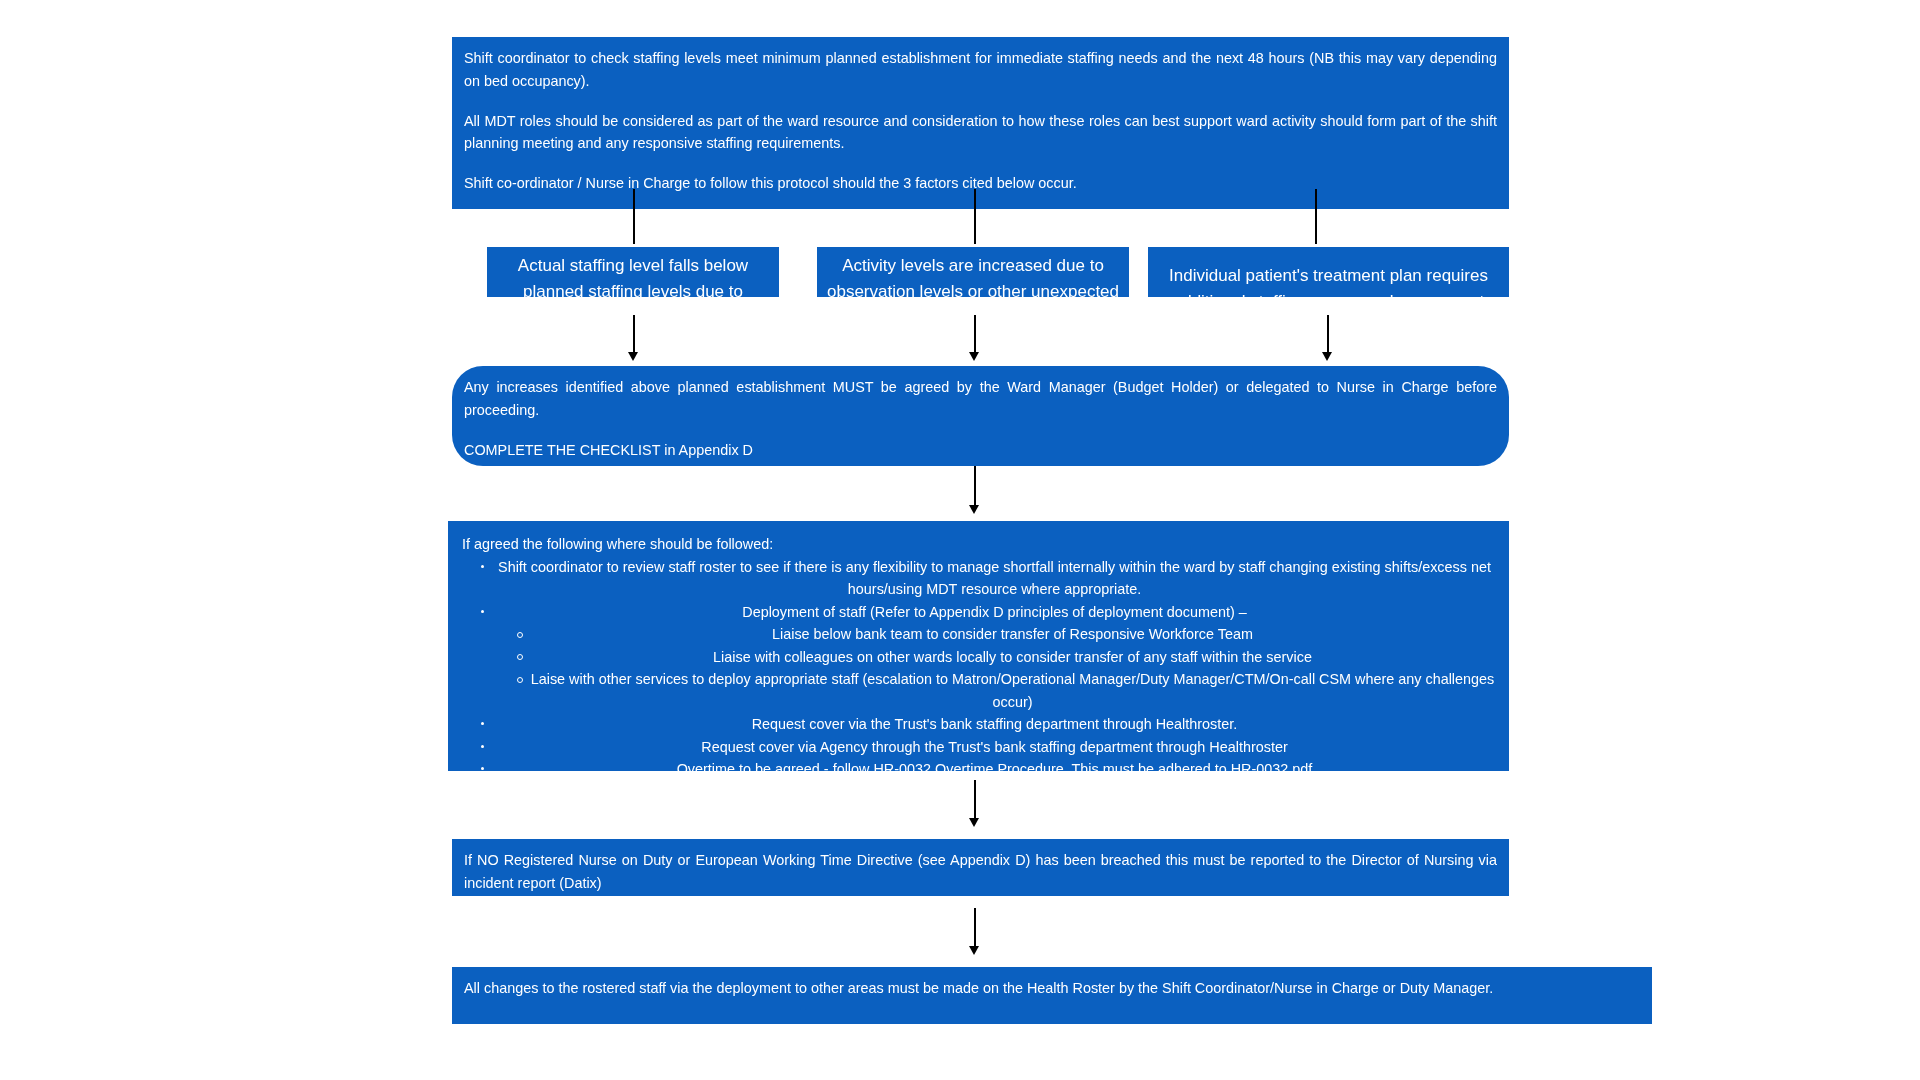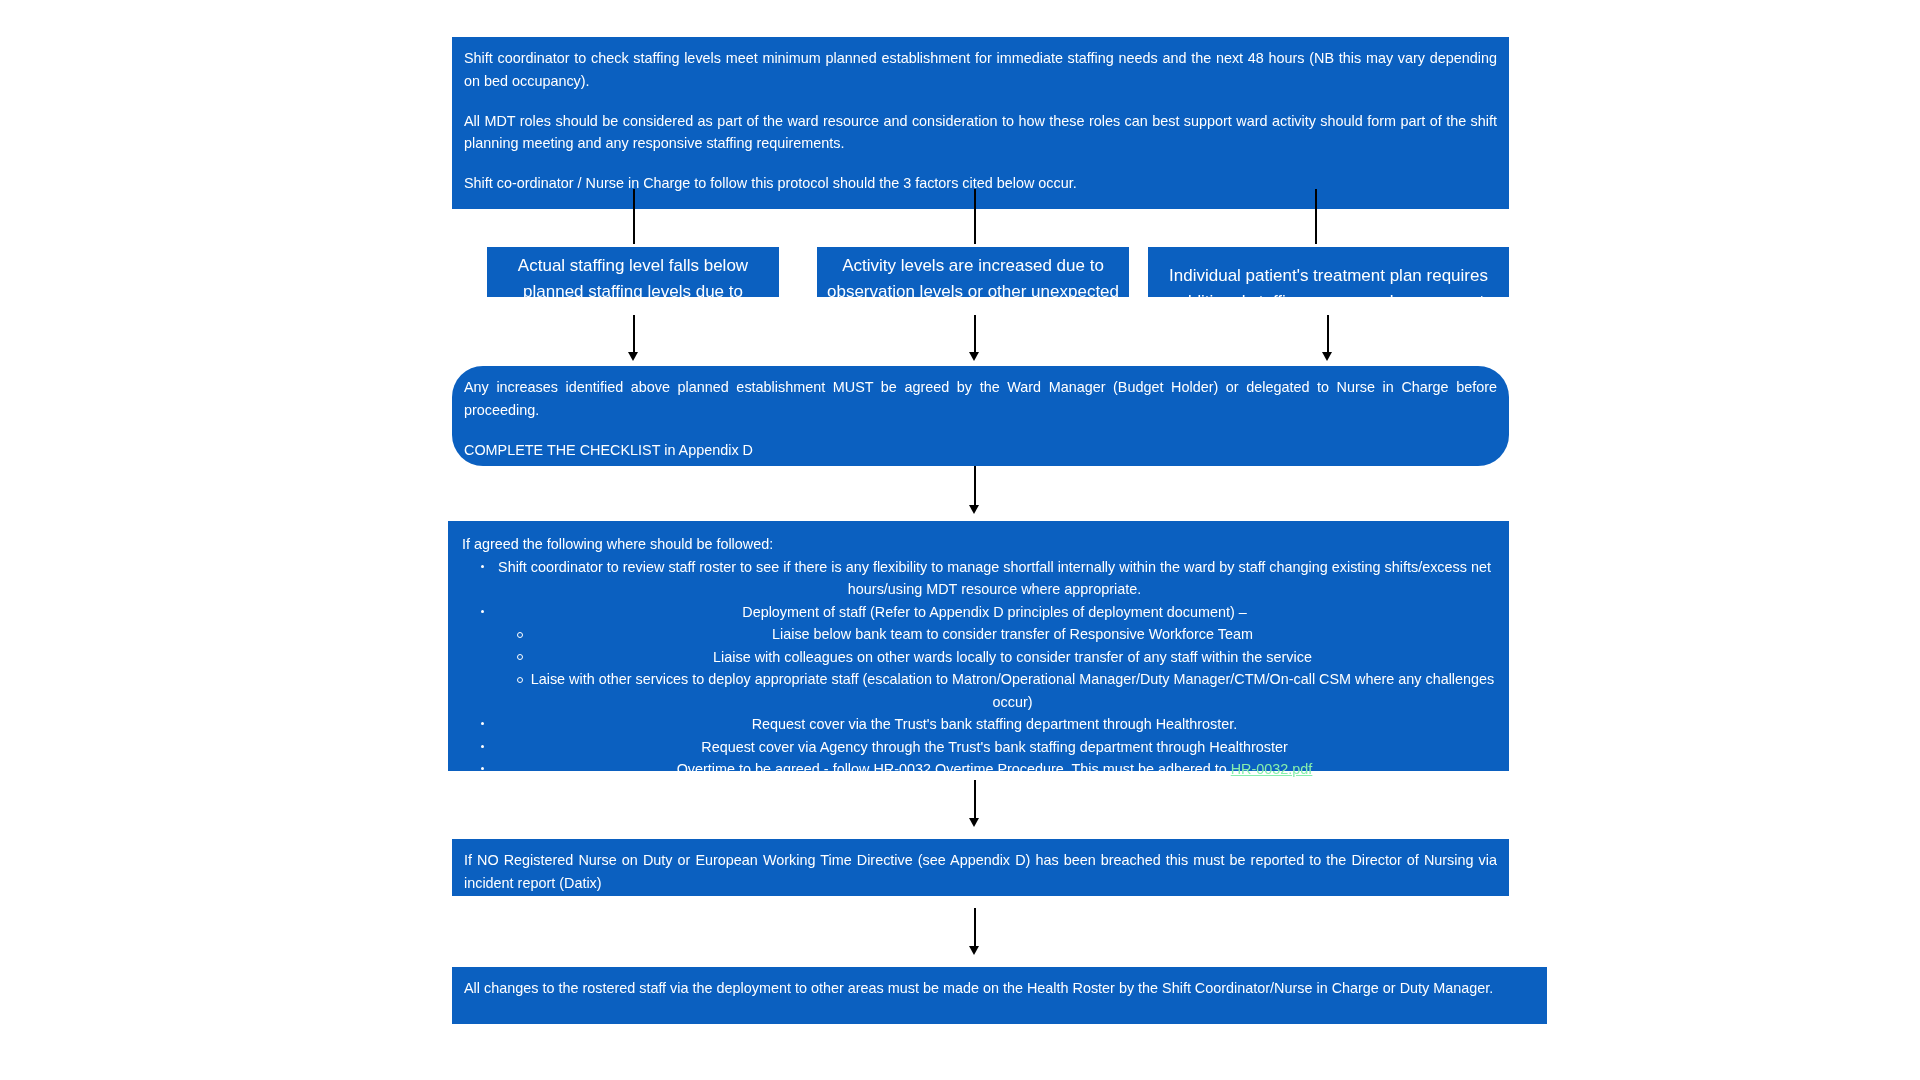--- a/index.html
+++ b/index.html
@@ -86,21 +86,21 @@
     position: absolute;
     left: 1px;
     top: 8.5px;
     width: 4.2px;
     height: 4.2px;
     border-radius: 50%;
     border: 1px solid #ffffff;
     background: transparent;
   }
   .doclink {
-    color: #86efac;
+    color: #ffffff;
     text-decoration: underline;
   }
 </style>
 </head>
 <body>
 
 <div id="canvas">
 
   <div class="node" style="left:452px; top:37px; width:1057px; height:172px;">
     <p>Shift coordinator to check staffing levels meet minimum planned establishment for immediate staffing needs and the next 48 hours (NB this may vary depending on bed occupancy).</p>
@@ -179,17 +179,17 @@
   <div class="conn" style="left:974px; top:780px; height:42px;"></div>
   <div class="arrowhead" style="left:969px; top:818px;"></div>
 
   <div class="node" style="left:452px; top:839px; width:1057px; height:57px;">
     <p>If NO Registered Nurse on Duty or European Working Time Directive (see Appendix D) has been breached this must be reported to the Director of Nursing via incident report (Datix)</p>
   </div>
 
   <div class="conn" style="left:974px; top:908px; height:42px;"></div>
   <div class="arrowhead" style="left:969px; top:946px;"></div>
 
-  <div class="node" style="left:452px; top:967px; width:1095px; height:57px;">
+  <div class="node" style="left:452px; top:967px; width:1200px; height:57px;">
     <p>All changes to the rostered staff via the deployment to other areas must be made on the Health Roster by the Shift Coordinator/Nurse in Charge or Duty Manager.</p>
   </div>
 
 </div>
 
 </body></html>

